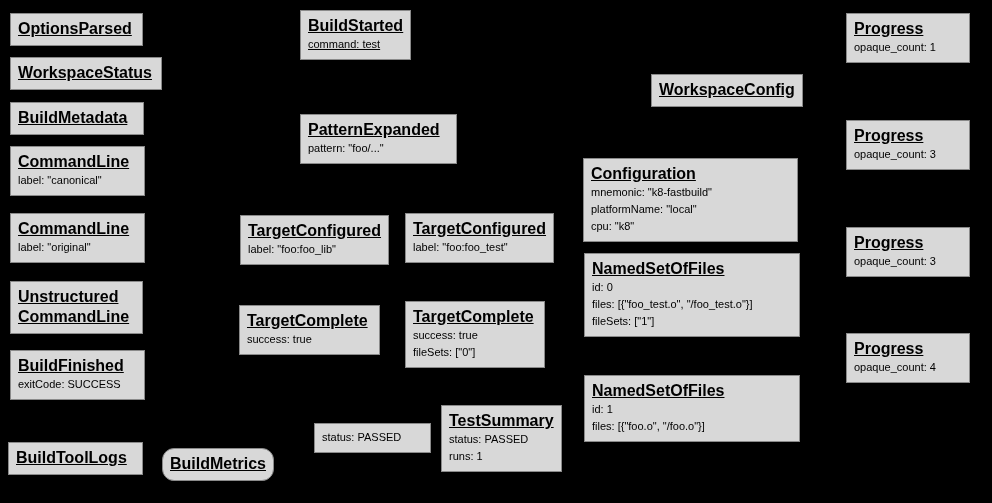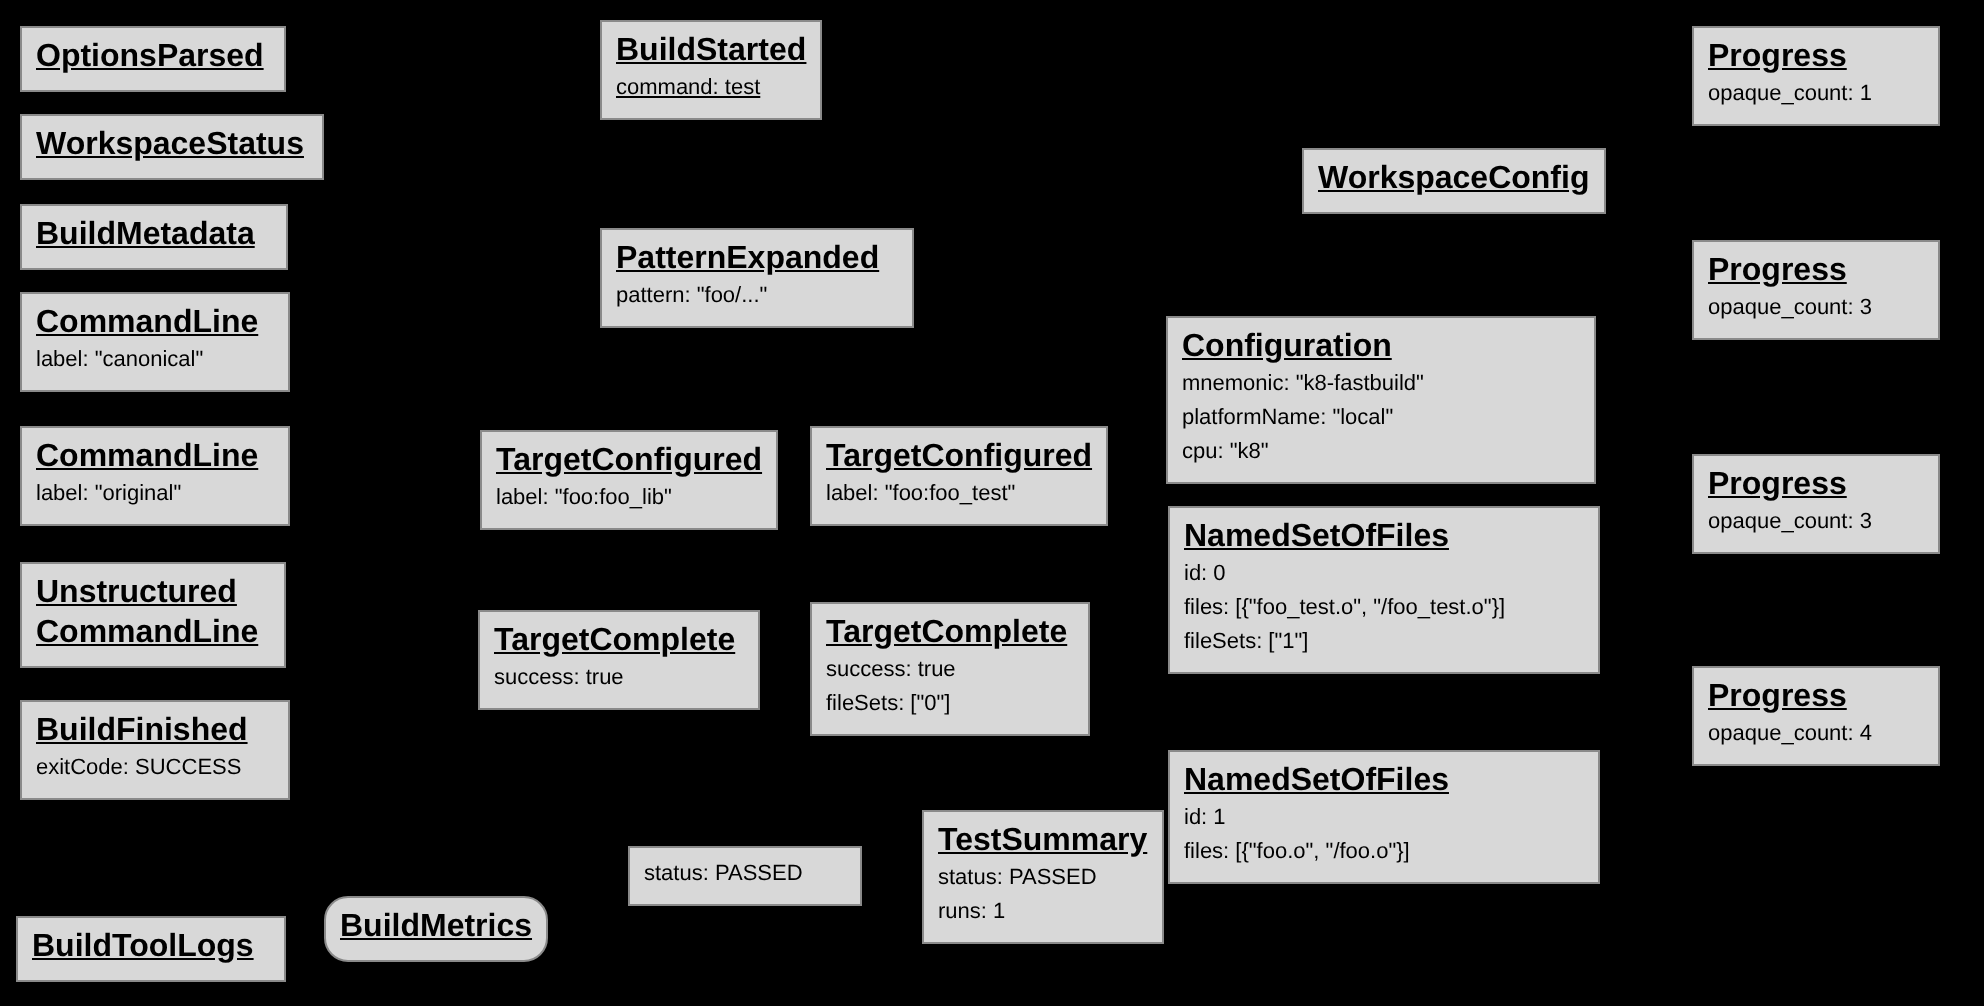--- a/index.html
+++ b/index.html
@@ -66,21 +66,21 @@
   <div class="node" style="left:10px; top:281px; min-width:133px;">
     <div class="title">Unstructured</div>
     <div class="title">CommandLine</div>
   </div>
 
   <div class="node" style="left:10px; top:350px; min-width:135px;">
     <div class="title">BuildFinished</div>
     <div class="line">exitCode: SUCCESS</div>
   </div>
 
-  <div class="node" style="left:8px; top:458px; min-width:135px;">
+  <div class="node" style="left:8px; top:442px; min-width:135px;">
     <div class="title">BuildToolLogs</div>
   </div>
 
   <div class="node" style="left:162px; top:448px; min-width:107px;border-radius:12px;">
     <div class="title">BuildMetrics</div>
   </div>
 
   <div class="node" style="left:300px; top:10px; min-width:107px;text-decoration:underline;">
     <div class="title">BuildStarted</div>
     <div class="line">command: test</div>
@@ -109,21 +109,21 @@
   <div class="node" style="left:405px; top:301px; min-width:140px;">
     <div class="title">TargetComplete</div>
     <div class="line">success: true</div>
     <div class="line">fileSets: ["0"]</div>
   </div>
 
   <div class="node" style="left:314px; top:423px; min-width:117px;">
     <div class="line">status: PASSED</div>
   </div>
 
-  <div class="node" style="left:461px; top:405px; min-width:113px;">
+  <div class="node" style="left:441px; top:405px; min-width:113px;">
     <div class="title">TestSummary</div>
     <div class="line">status: PASSED</div>
     <div class="line">runs: 1</div>
   </div>
 
   <div class="node" style="left:651px; top:74px; min-width:152px;">
     <div class="title">WorkspaceConfig</div>
   </div>
 
   <div class="node" style="left:583px; top:158px; min-width:215px;">

